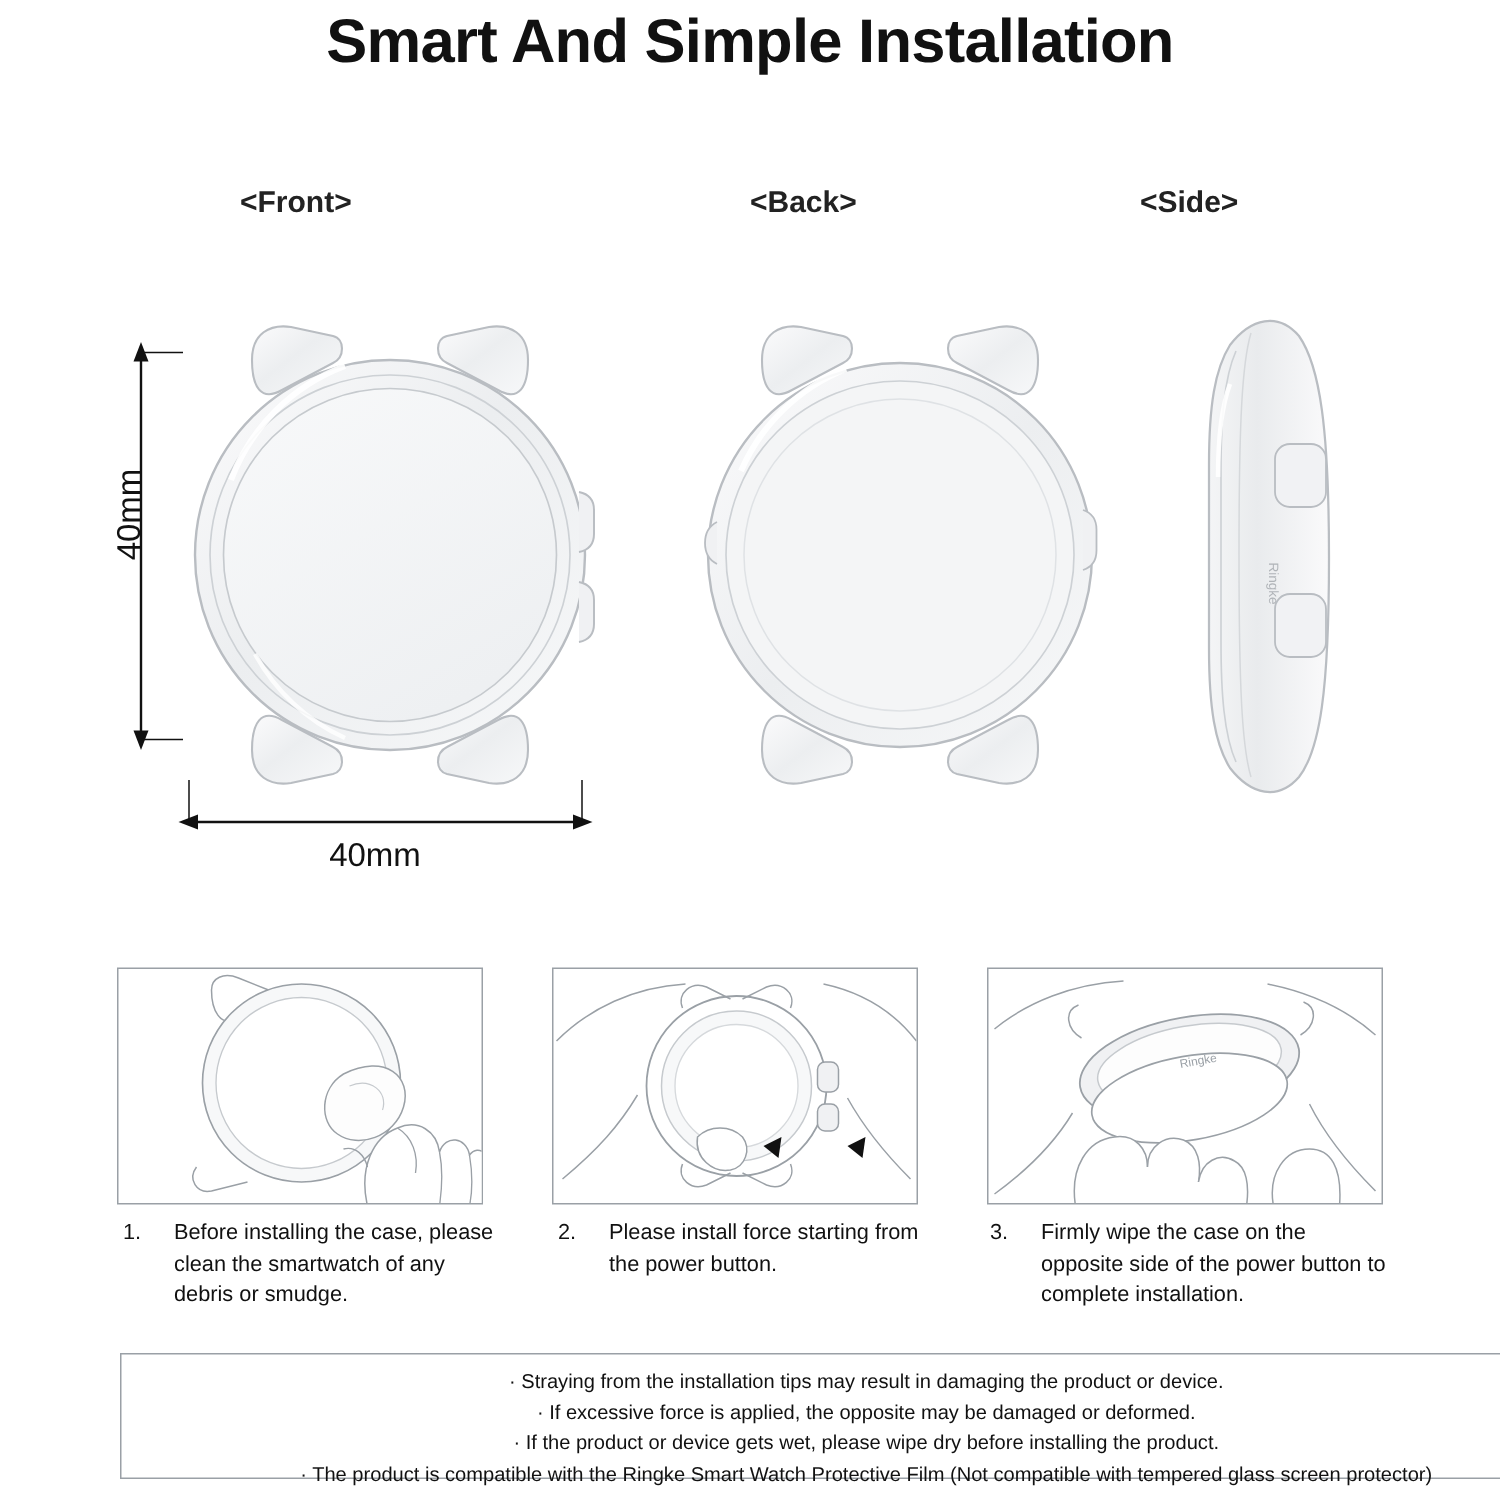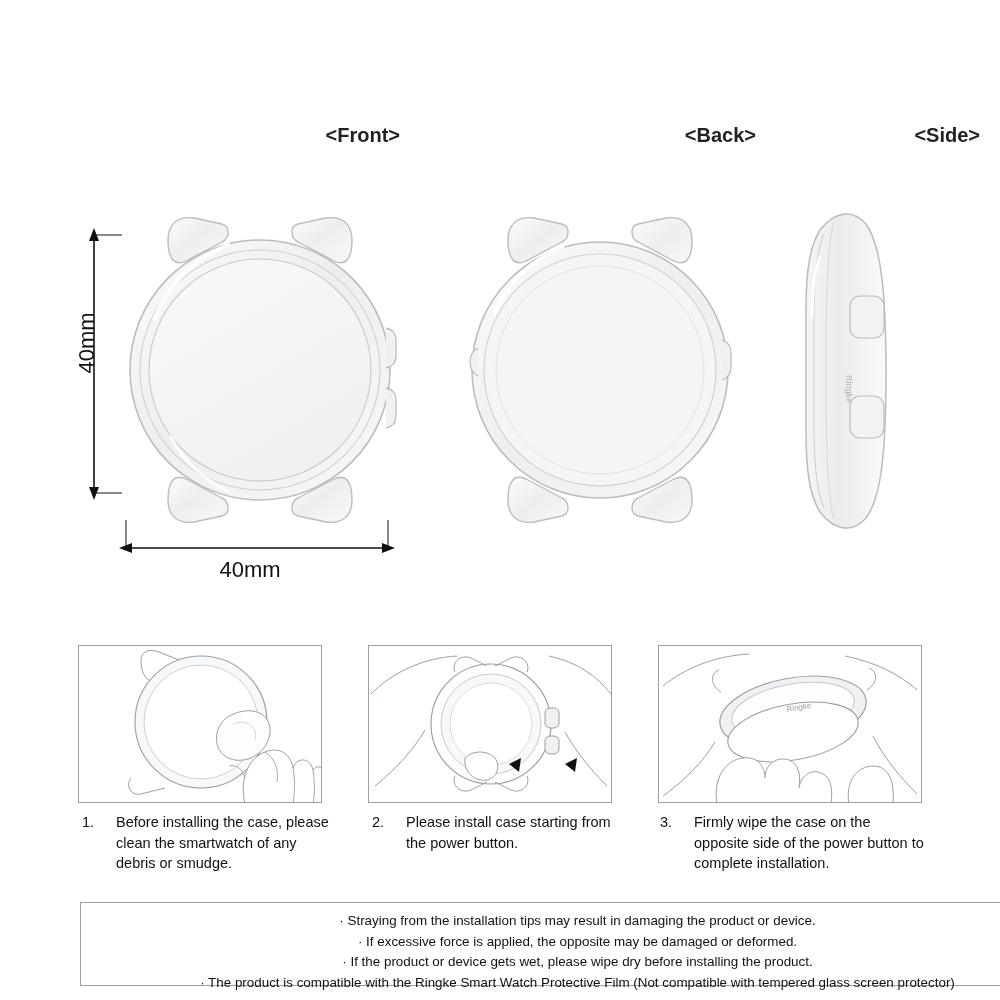--- a/index.html
+++ b/index.html
@@ -26,26 +26,26 @@
     letter-spacing: -0.5px;
     color: #111;
   }
 
   
   .view-label {
     position: absolute;
     font-size: 20px;
     font-weight: 700;
     color: #222;
-    text-align: right;
+    text-align: left;
     white-space: nowrap;
   }
   .lbl-front { top: 124px; left: 160px; width: 240px; }
-  .lbl-back  { top: 124px; left: 516px; width: 240px; }
-  .lbl-side  { top: 124px; left: 780px; width: 200px; }
+  .lbl-back  { top: 124px; left: 500px; width: 240px; }
+  .lbl-side  { top: 124px; left: 760px; width: 200px; }
 
   
   .dim-v {
     position: absolute;
     left: 56px; top: 330px;
     font-size: 22px;
     font-weight: 400;
     color: #111;
     transform: rotate(-90deg);
     transform-origin: center center;
@@ -111,20 +111,21 @@
   .sb3 { left: 658px; top: 645px; width: 264px; height: 158px; }
 
   svg { display: block; }
   .art { position: absolute; }
 </style>
 </head>
 <body>
 
 <div class="page">
 
+  <div class="title">Smart And Simple Installation</div>
 
   <div class="view-label lbl-front">&lt;Front&gt;</div>
   <div class="view-label lbl-back">&lt;Back&gt;</div>
   <div class="view-label lbl-side">&lt;Side&gt;</div>
 
   <svg class="art" style="left:70px; top:210px;" width="340" height="360" viewBox="0 0 340 360">
 
     <line x1="24" y1="25" x2="24" y2="283" stroke="#111" stroke-width="1.6"></line>
     <polygon points="24,18 19,31 29,31" fill="#111"></polygon>
     <polygon points="24,290 19,277 29,277" fill="#111"></polygon>
@@ -291,21 +292,21 @@
       <path d="M190 158 C186 136 198 120 214 120 C228 120 236 132 234 158" fill="#fff" stroke="#9aa0a6" stroke-width="1"></path>
     </svg>
   </div>
 
   <div class="step-caption cap1">
     <span class="num">1.</span>
     <span class="txt">Before installing the case, please clean the smartwatch of any debris or smudge.</span>
   </div>
   <div class="step-caption cap2">
     <span class="num">2.</span>
-    <span class="txt">Please install case starting from the power button.</span>
+    <span class="txt">Please install force starting from the power button.</span>
   </div>
   <div class="step-caption cap3">
     <span class="num">3.</span>
     <span class="txt">Firmly wipe the case on the opposite side of the power button to complete installation.</span>
   </div>
 
   <div class="notes">
     <div>· Straying from the installation tips may result in damaging the product or device.</div>
     <div>· If excessive force is applied, the opposite may be damaged or deformed.</div>
     <div>· If the product or device gets wet, please wipe dry before installing the product.</div>

